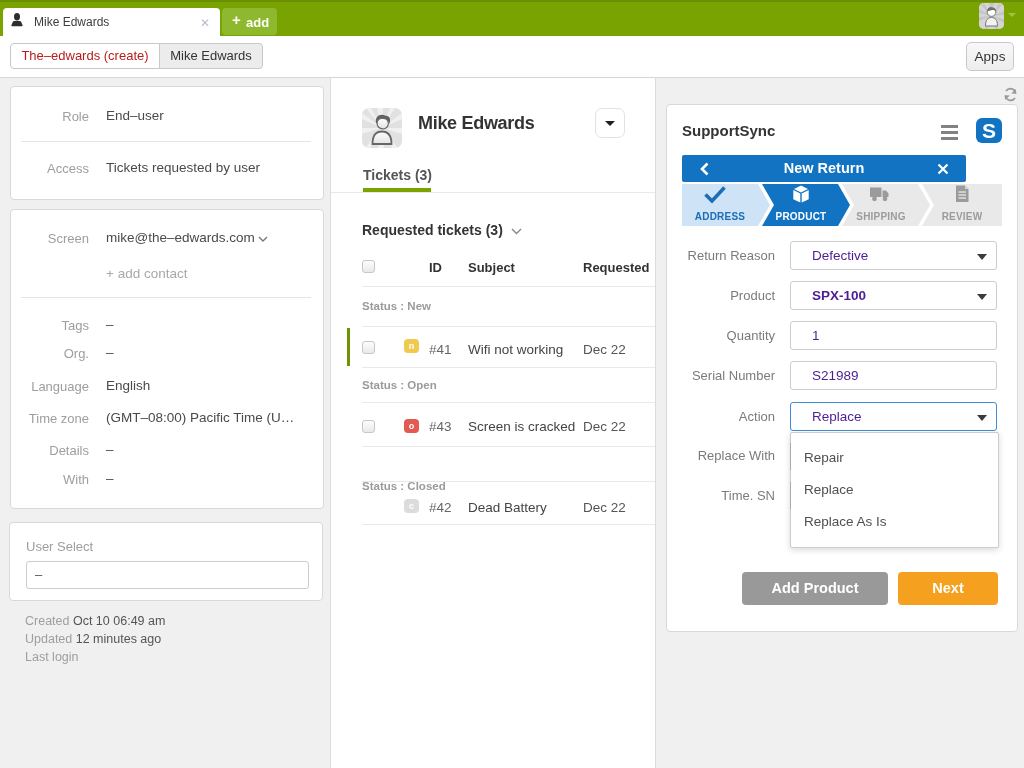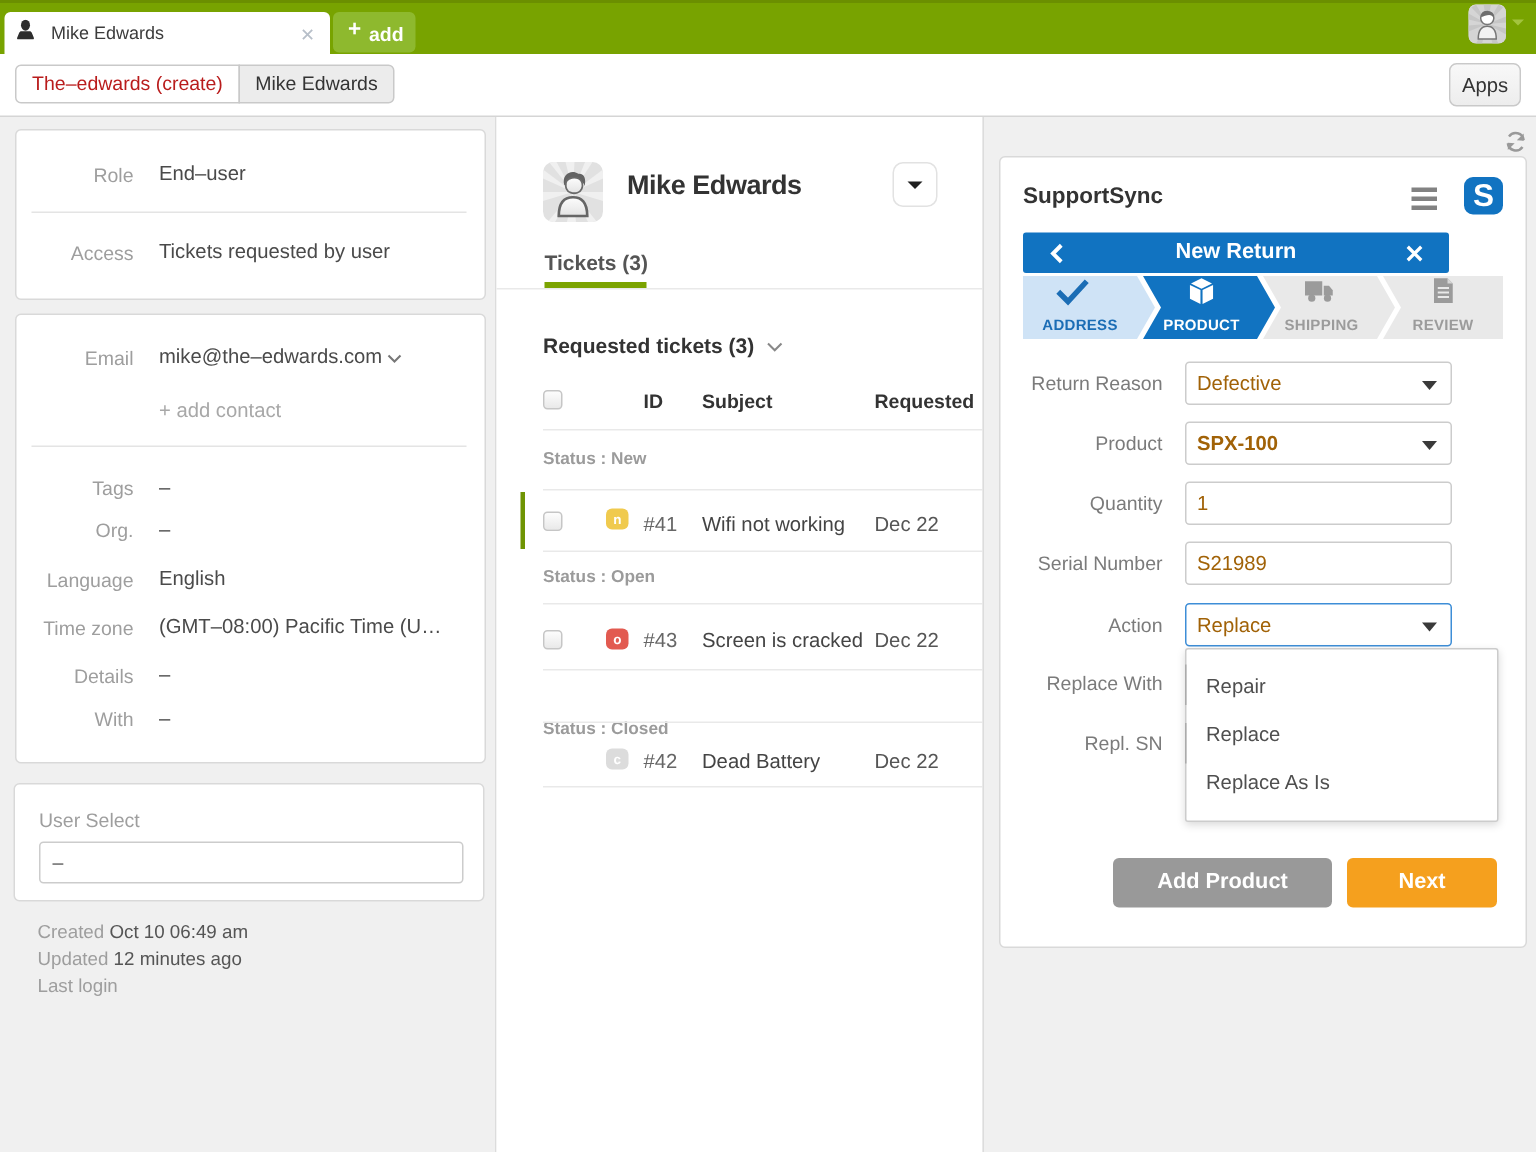--- a/index.html
+++ b/index.html
@@ -41,21 +41,21 @@
 .badge { position:absolute; width:15px; height:14px; border-radius:4px; color:#fff; font-size:9px; font-weight:bold; text-align:center; line-height:14px; }
 .statush { position:absolute; color:#9b9b9b; font-size:11.5px; font-weight:bold; }
 .mrow-line { position:absolute; left:31px; right:0; height:1px; background:#e9e9e9; }
 .cell-id { position:absolute; left:98px; font-size:13.5px; color:#666; }
 .cell-sub { position:absolute; left:137px; font-size:13.5px; color:#444; }
 .cell-date { position:absolute; left:252px; font-size:13.5px; color:#555; }
 
 
 #appcard { position:absolute; left:10px; top:26px; width:352px; height:528px; background:#fff; border:1px solid #d9d9d9; border-radius:4px; }
 .srow-label { position:absolute; color:#7b7b7b; font-size:13px; text-align:right; width:100px; left:8px; }
-.sfield { position:absolute; left:123px; width:178px; height:29px; border:1px solid #ccc; border-radius:3px; background:#fff; font-size:13.5px; color:#a16207; line-height:27px; padding-left:7px; }
+.sfield { position:absolute; left:123px; width:207px; height:29px; border:1px solid #ccc; border-radius:3px; background:#fff; font-size:13.5px; color:#4c1d95; line-height:27px; padding-left:21px; }
 .scaret { position:absolute; right:9px; top:12px; width:0; height:0; border-left:5px solid transparent; border-right:5px solid transparent; border-top:6px solid #3a3a3a; }
 .wbtn { position:absolute; height:33px; border-radius:4px; color:#fff; font-size:14.5px; font-weight:bold; text-align:center; line-height:33px; }
 </style>
 </head>
 <body>
 
 <div id="topbar">
   <div id="topstrip"></div>
   <div id="tab1">
     <svg style="position:absolute;left:8px;top:5px" width="12" height="14" viewBox="0 0 12 14">
@@ -100,21 +100,21 @@
 <div id="leftcol">
   <div class="card" style="left:10px; top:8px; width:314px; height:114px;">
     <div class="flabel" style="top:22px;">Role</div>
     <div class="fvalue" style="top:21px;">End–user</div>
     <div class="sep" style="top:54px;"></div>
     <div class="flabel" style="top:74px;">Access</div>
     <div class="fvalue" style="top:73px;">Tickets requested by user</div>
   </div>
 
   <div class="card" style="left:10px; top:131px; width:314px; height:300px;">
-    <div class="flabel" style="top:21px;">Email</div>
+    <div class="flabel" style="top:21px;">Screen</div>
     <div class="fvalue" style="top:20px;">mike@the–edwards.com<svg width="10" height="6" viewBox="0 0 10 6" style="margin-left:3px">
           <path d="M1 1 L5 5 L9 1" stroke="#777" stroke-width="1.4" fill="none"></path>
         </svg></div>
     <div class="fvalue" style="top:56px; color:#a8a8a8;">+ add contact</div>
     <div class="sep" style="top:87px;"></div>
     <div class="flabel" style="top:108px;">Tags</div>
     <div class="fvalue" style="top:107px;">–</div>
     <div class="flabel" style="top:136px;">Org.</div>
     <div class="fvalue" style="top:135px;">–</div>
     <div class="flabel" style="top:169px;">Language</div>
@@ -282,21 +282,21 @@
     <div class="srow-label" style="top:183px;">Product</div>
     <div class="sfield" style="top:176px;font-weight:bold;">SPX-100<div class="scaret"></div></div>
     <div class="srow-label" style="top:223px;">Quantity</div>
     <div class="sfield" style="top:216px;">1</div>
     <div class="srow-label" style="top:263px;">Serial Number</div>
     <div class="sfield" style="top:256px;">S21989</div>
     <div class="srow-label" style="top:304px;">Action</div>
     <div class="sfield" style="top:297px; border-color:#3e8ed7;">Replace<div class="scaret"></div></div>
 
     <div class="srow-label" style="top:343px;">Replace With</div>
-    <div class="srow-label" style="top:383px;">Repl. SN</div>
+    <div class="srow-label" style="top:383px;">Time. SN</div>
 
     <div style="position:absolute; left:123px; top:327px; width:209px; height:116px; background:#fff; border:1px solid #ccc; border-radius:2px; box-shadow:0 2px 6px rgba(0,0,0,0.15);">
       <div style="position:absolute; left:-1px; top:10px; width:1px; height:27px; background:#ababab;"></div>
       <div style="position:absolute; left:-1px; top:49px; width:1px; height:27px; background:#ababab;"></div>
       <div style="position:absolute; left:13px; top:17px; font-size:13.5px; color:#4f4f4f;">Repair</div>
       <div style="position:absolute; left:13px; top:49px; font-size:13.5px; color:#4f4f4f;">Replace</div>
       <div style="position:absolute; left:13px; top:81px; font-size:13.5px; color:#4f4f4f;">Replace As Is</div>
     </div>
 
     <div class="wbtn" style="left:75px; top:467px; width:146px; background:#999;">Add Product</div>

